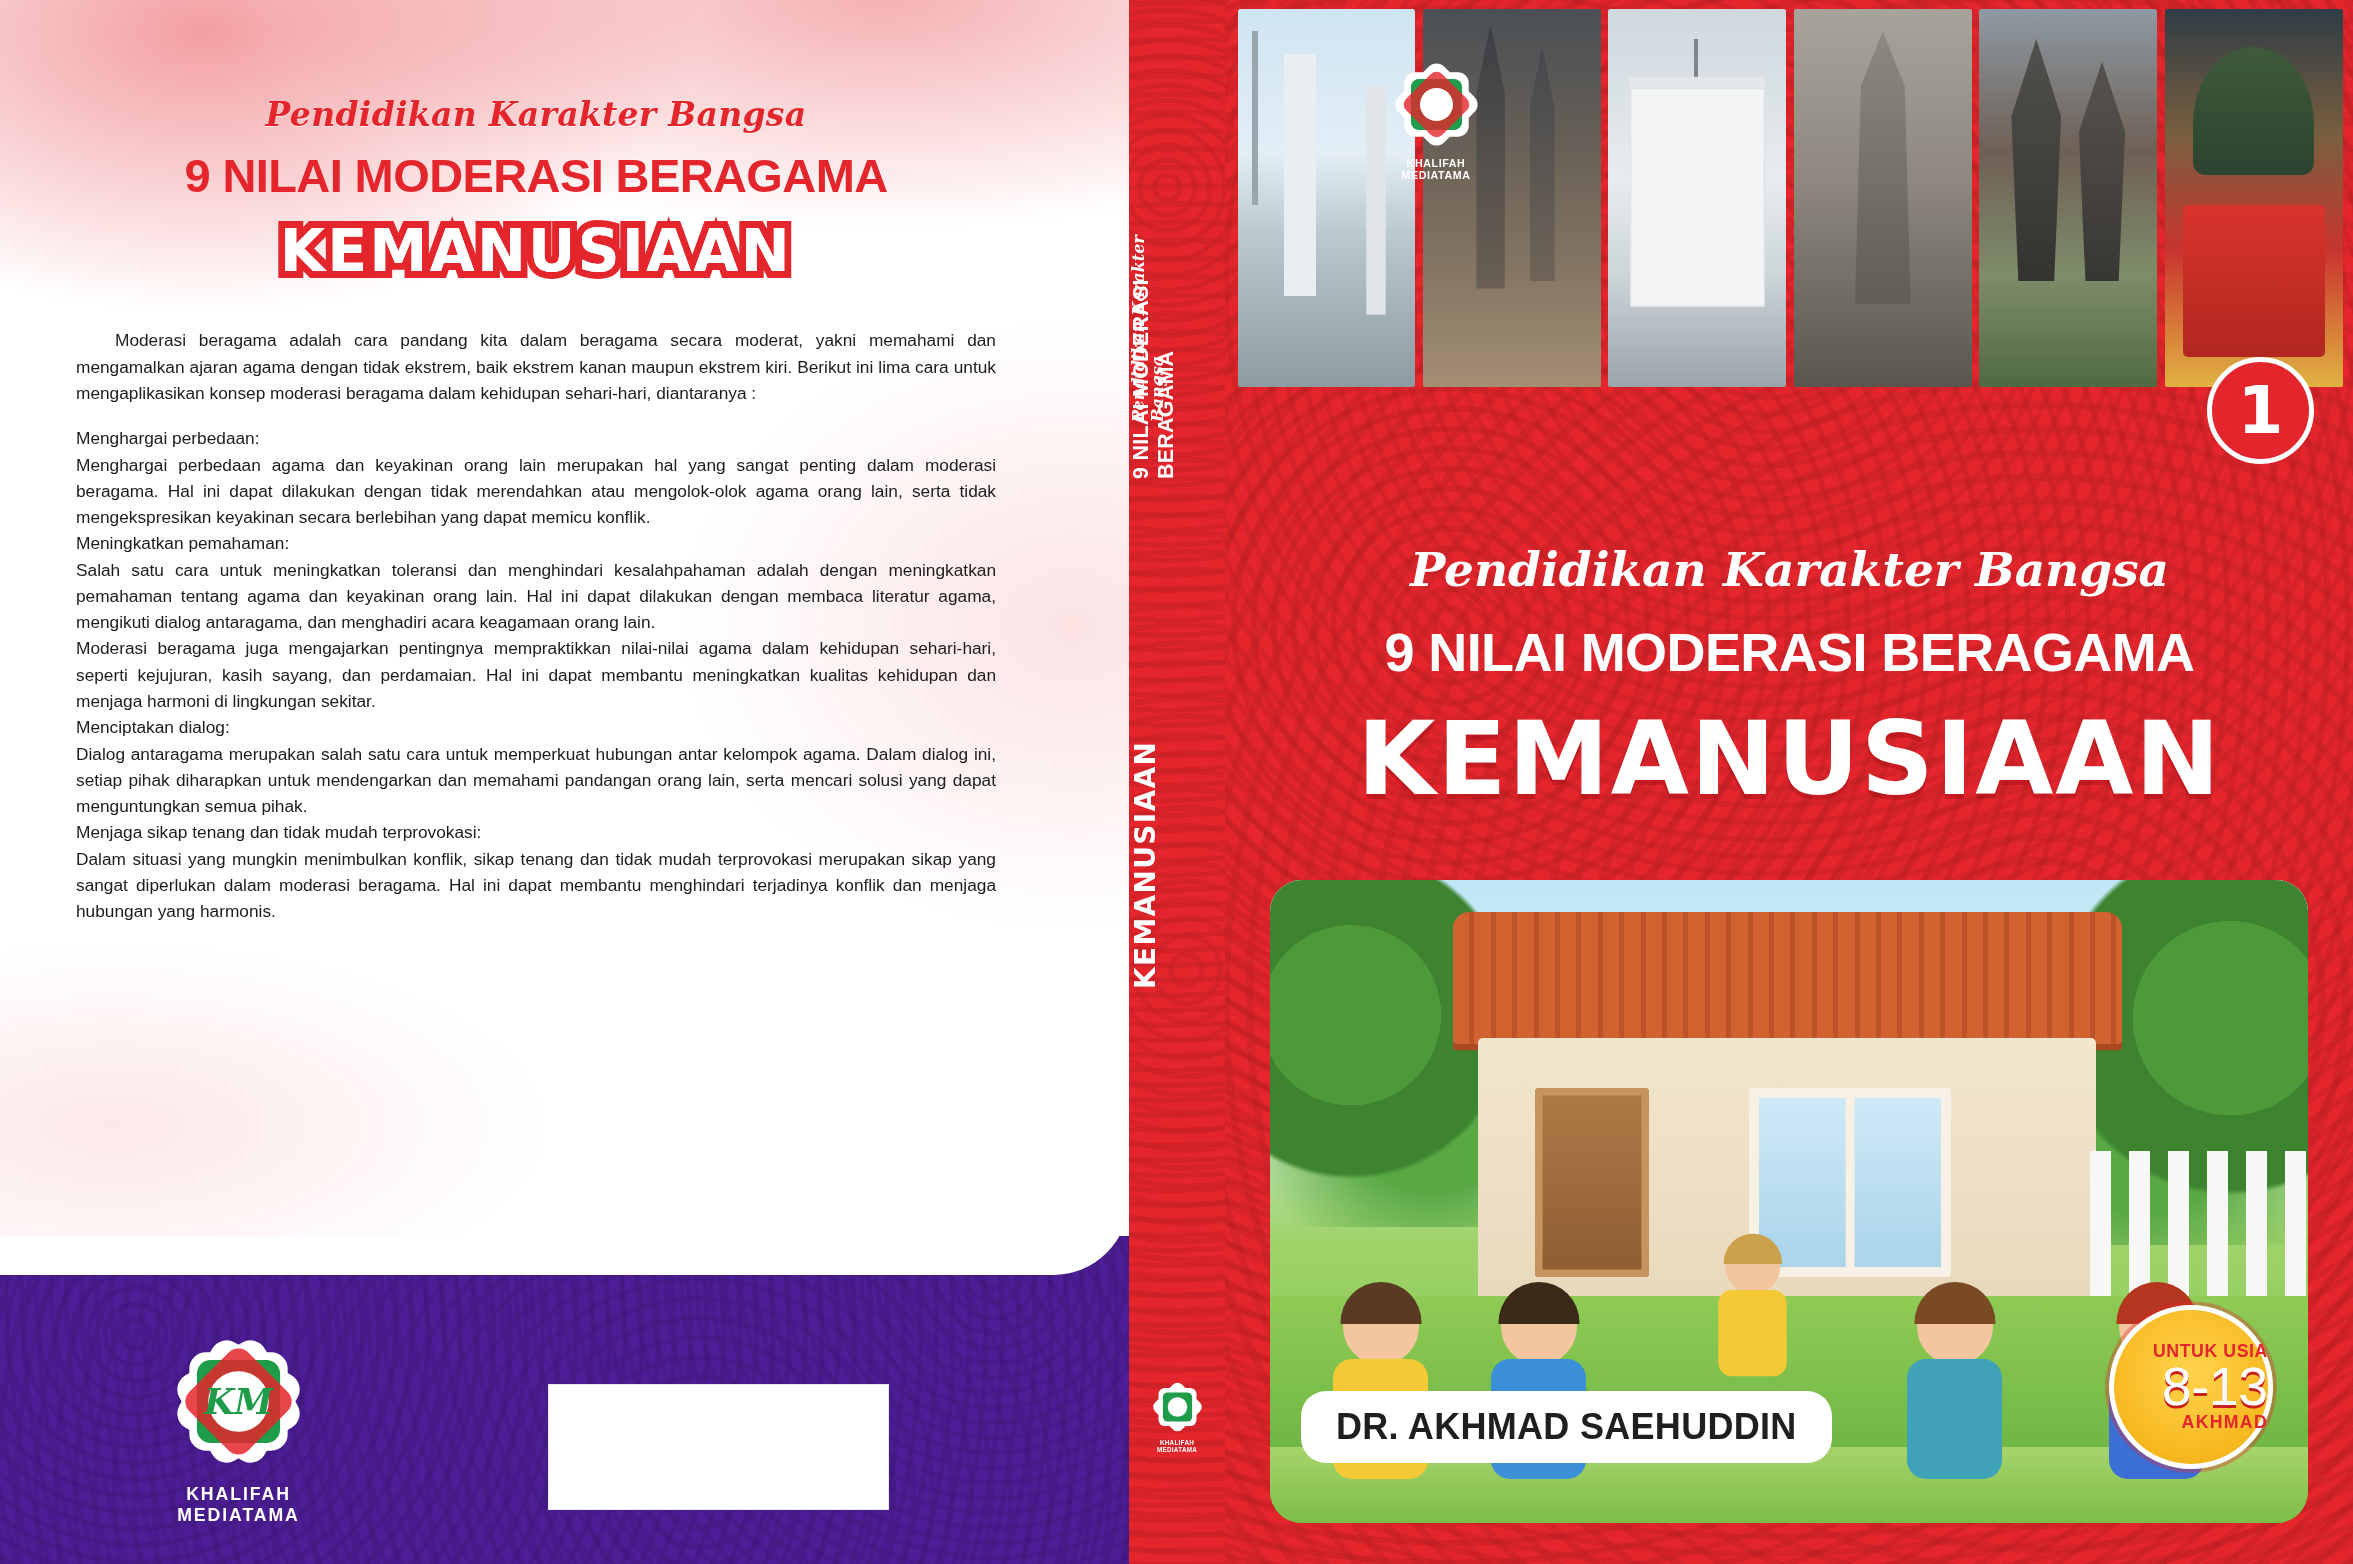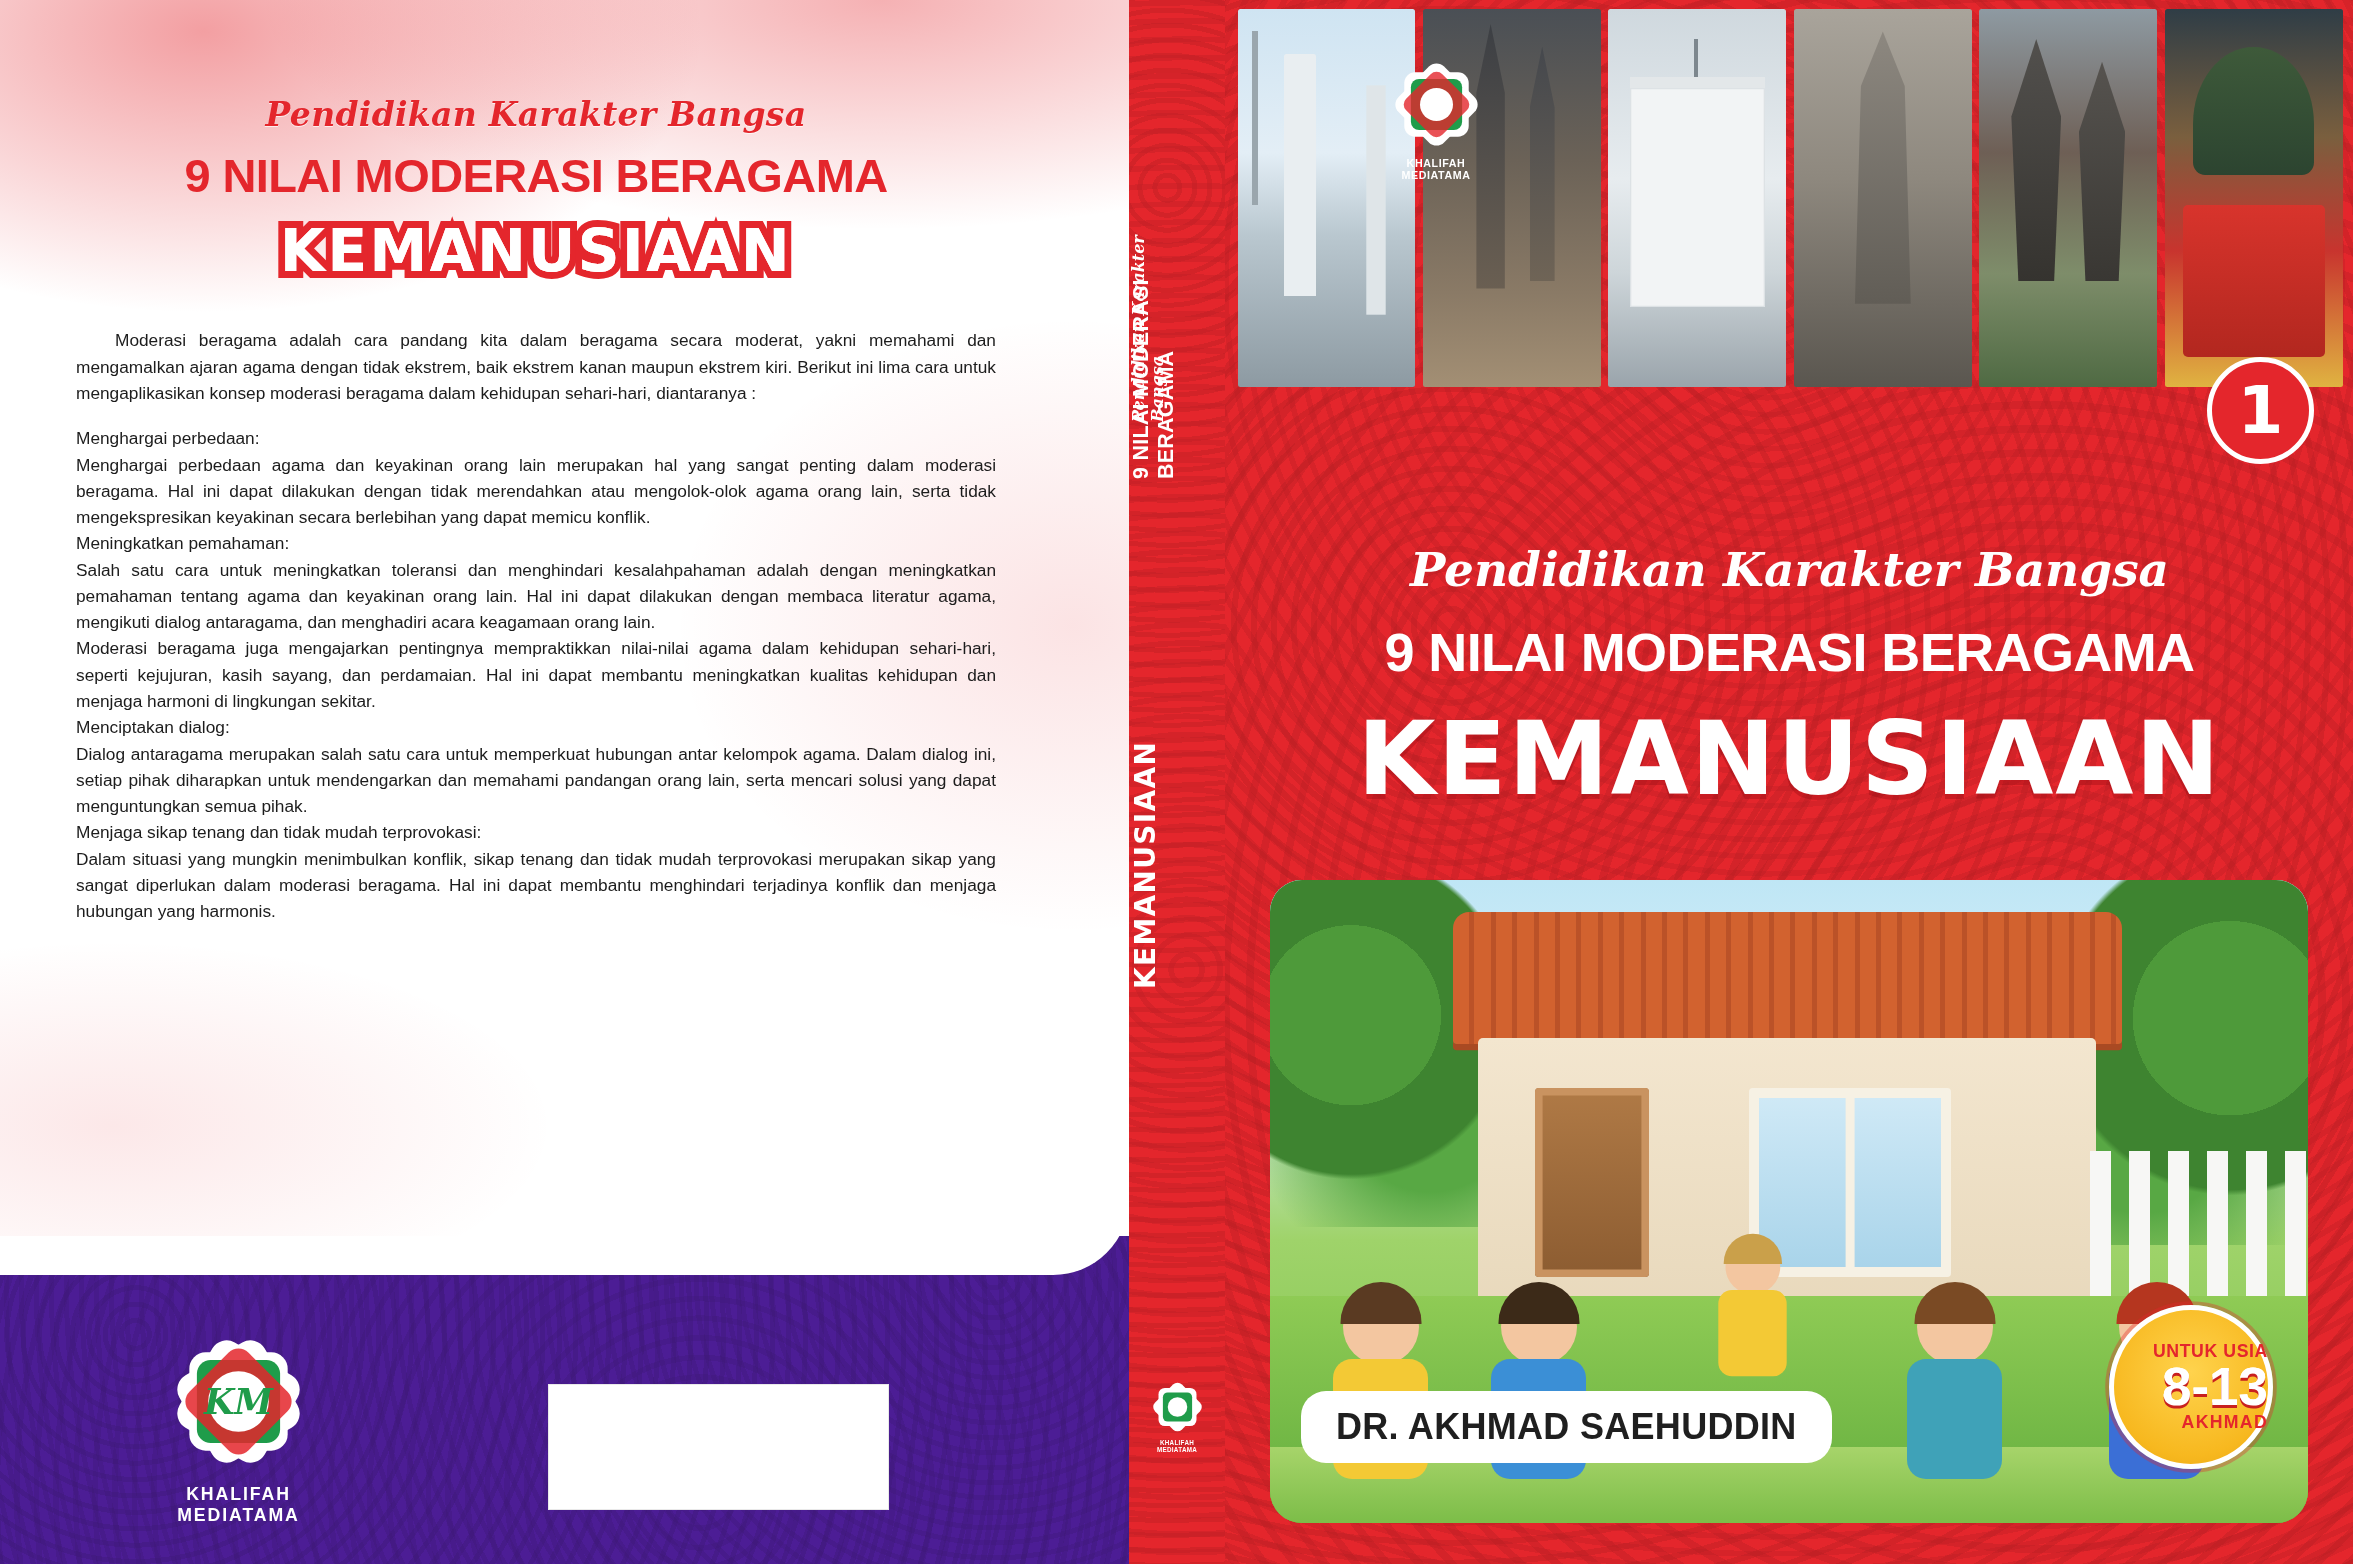--- a/index.html
+++ b/index.html
@@ -315,21 +315,21 @@
   .age-badge {
     position: absolute; right: 81px; bottom: 95px;
     width: 164px; height: 164px; border-radius: 50%;
     background: radial-gradient(circle at 50% 40%, #ffd34d 0%, #f7b81f 70%, #e8a412 100%);
     border: 5px solid #ffffff;
     display: flex; flex-direction: column; align-items: flex-end; justify-content: center;
     color: #e4262c; z-index: 6;
     box-shadow: 0 0 0 3.8px rgba(228,38,44,.35);
   }
   .age-badge .l1 { font-size: 17.7px; font-weight: bold; letter-spacing: 0.6px; }
-  .age-badge .l2 { font-size: 53px; font-weight: bold; line-height: .95; color:#ffffff;
+  .age-badge .l2 { font-size: 53px; font-weight: normal; line-height: .95; color:#ffffff;
       text-shadow: 0 2.5px 0 #c8201f, 0 0 0 #fff; }
   .age-badge .l3 { font-size: 17.7px; font-weight: bold; letter-spacing: 1.3px; }
 </style>
 </head>
 <body>
 
 <div class="cover-wrap">
 
   <section class="back-cover">
     <div class="back-haze"></div>

